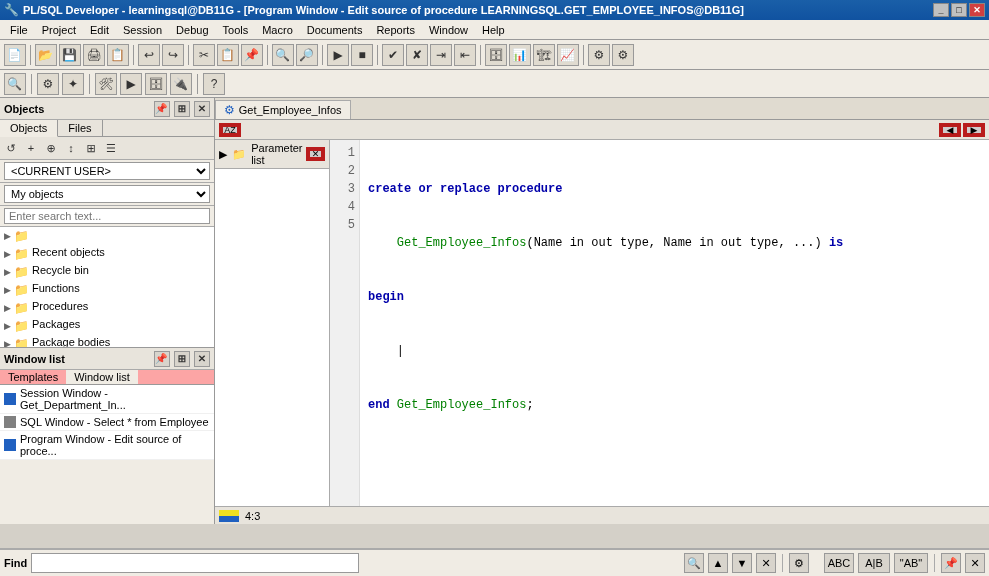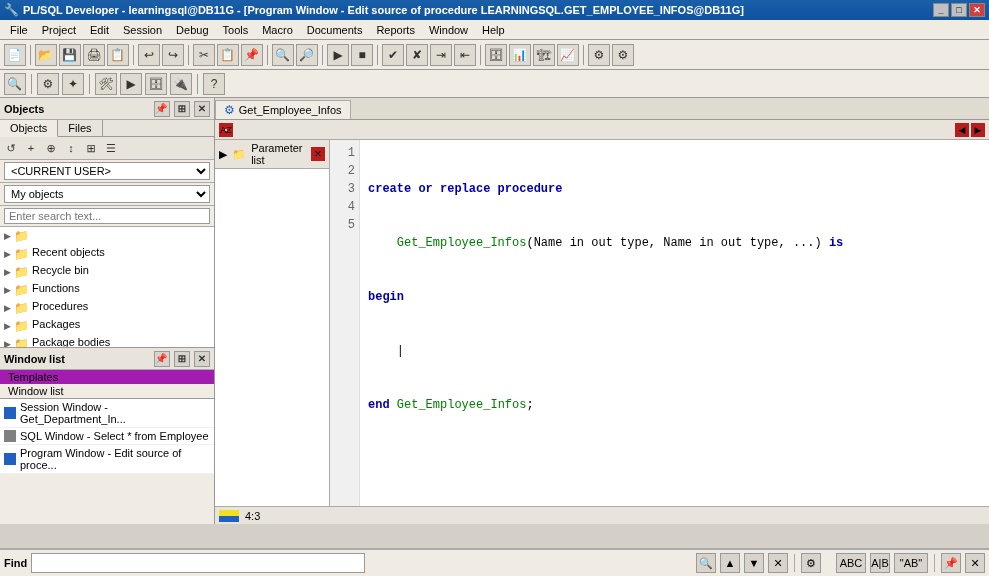--- a/index.html
+++ b/index.html
@@ -195,23 +195,22 @@
       display: flex;
       align-items: center;
       padding: 0 4px;
       border-bottom: 1px solid #aaa;
       font-weight: bold;
       font-size: 11px;
       gap: 4px;
     }
     .wl-tabs {
       display: flex;
-      background: #a21caf;
+      background: #fca5a5;
       border-bottom: 1px solid #999;
-      flex-direction: column;
     }
     .wl-tab {
       padding: 1px 8px;
       font-size: 11px;
       cursor: pointer;
     }
     .wl-tab.active { background: #f0ece4; }
     .wl-items { background: white; flex: 1; overflow-y: auto; }
     .wl-item {
       display: flex;
@@ -325,23 +324,23 @@
     .editor-scroll-nav {
       display: flex;
       align-items: center;
       background: #e8e4dc;
       border-bottom: 1px solid #aaa;
       height: 20px;
       padding: 0 4px;
       gap: 2px;
     }
     .scroll-btn {
-      width: 14px; height: 14px;
+      width: 22px; height: 14px;
       display: flex; align-items: center; justify-content: center;
-      cursor: pointer; font-size: 9px; background: #d0cccc; border: 6px solid #b91c1c;
+      cursor: pointer; font-size: 9px; background: #d0cccc; border: 4px solid #b91c1c;
     }
 
     
     .editor-statusbar {
       height: 18px;
       background: #e8e4dc;
       border-top: 1px solid #aaa;
       display: flex;
       align-items: center;
       padding: 0 4px;
@@ -621,18 +620,18 @@
   <span class="find-label">Find</span>
   <input type="text" class="find-input" style="">
   <div style="flex:1;"></div>
   <div class="find-btn">🔍</div>
   <div class="find-btn">▲</div>
   <div class="find-btn">▼</div>
   <div class="find-btn">✕</div>
   <div class="find-sep"></div>
   <div class="find-btn">⚙</div>
   <div class="find-btn" style="width:30px;margin-left:11px;">ABC</div>
-  <div class="find-btn" style="width:20px;">A|B</div>
+  <div class="find-btn" style="width:32px;">A|B</div>
   <div class="find-btn" style="width:34px;">"AB"</div>
   <div class="find-sep"></div>
   <div class="find-btn">📌</div>
   <div class="find-btn">✕</div>
 </div>
 
 </body></html>

